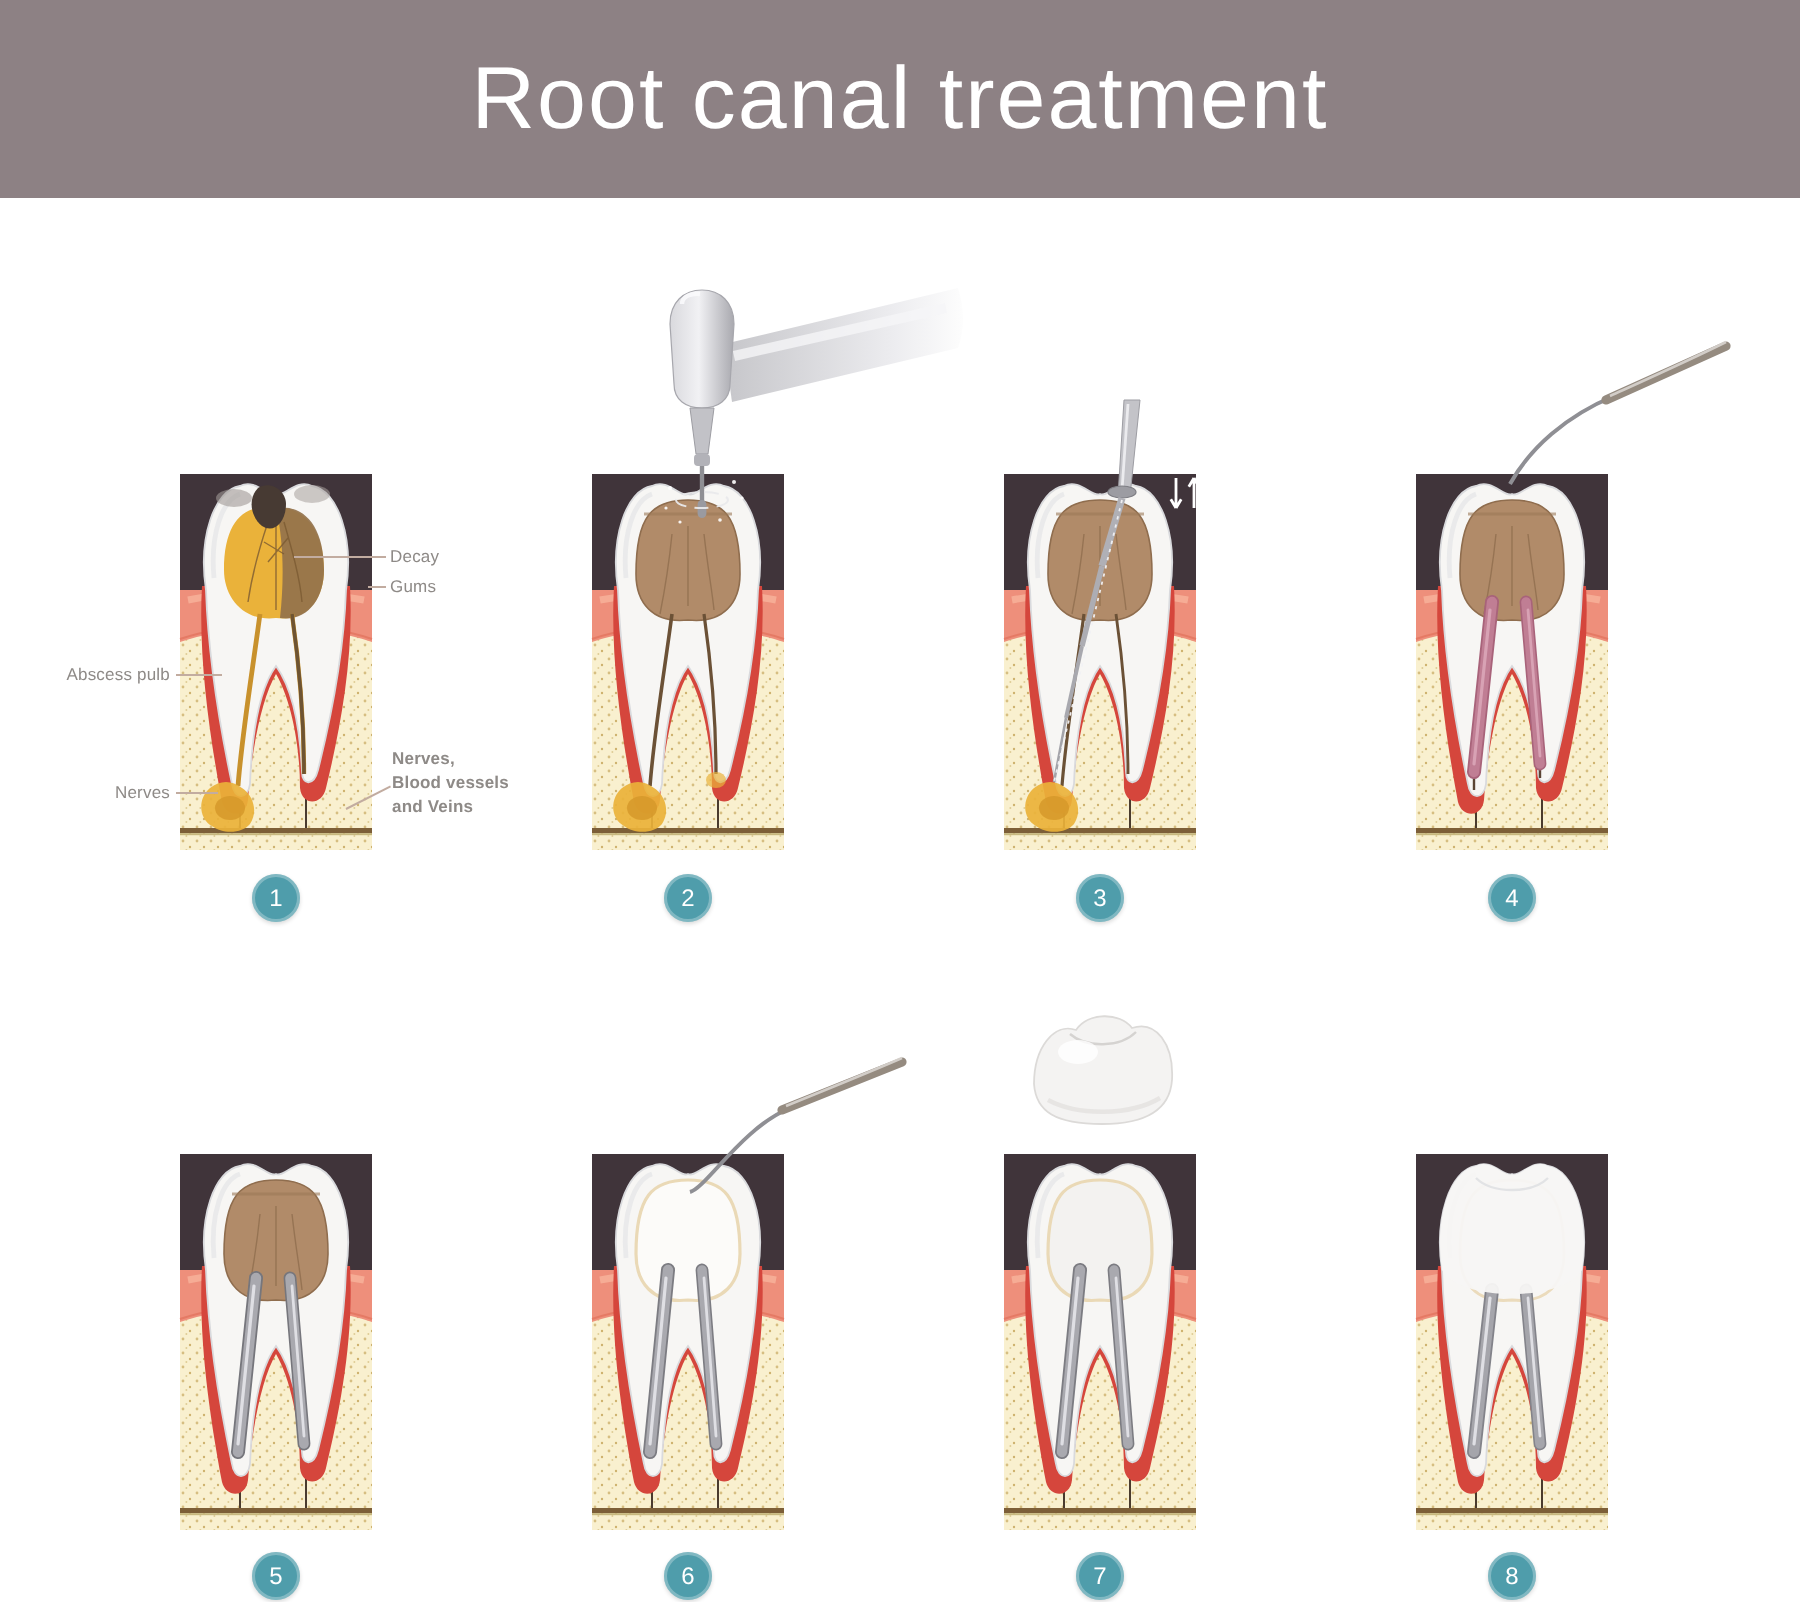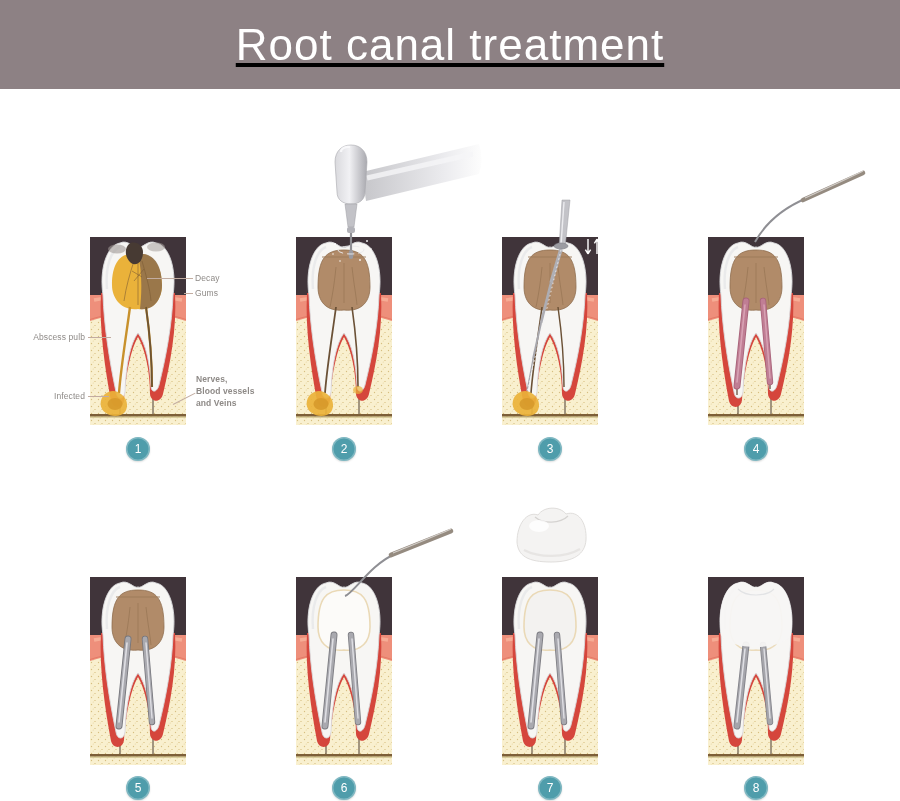--- a/index.html
+++ b/index.html
@@ -1,22 +1,22 @@
 <!DOCTYPE html>
 <html><head>
 <meta charset="utf-8">
 <style>
   html,body{margin:0;padding:0;}
   body{
     width:900px;height:801px;position:relative;background:#ffffff;
     font-family:"Liberation Sans", sans-serif;overflow:hidden;
   }
   .banner{
-    position:absolute;left:0;top:0;width:900px;height:89px;
-    display:flex;align-items:center;justify-content:center;text-decoration:underline;
+    position:absolute;left:0;top:0;width:900px;height:99px;
+    display:flex;align-items:center;justify-content:center;
   }
   .banner h1{
     margin:0;font-weight:400;font-size:44px;letter-spacing:1px;
   }
   .row{position:absolute;left:0;width:844px;}
   .row1{top:130px;height:340px;}
   .row2{top:500px;height:300px;}
   .cell{position:absolute;top:0;width:206px;height:100%;}
   .cell svg{position:absolute;left:0;top:0;overflow:visible;}
   .c1{left:35px}.c2{left:241px}.c3{left:447px}.c4{left:653px}
@@ -101,21 +101,21 @@
     <path d="M15,157 C9,162 9,172 16,176 C21,180 31,180 35,175 C39,169 37,161 31,157 C26,153 20,153 15,157 Z" fill="#eab23a" opacity="0.92"></path>
   <ellipse cx="25" cy="167" rx="7.5" ry="6" fill="#d6992a" opacity="0.85"></ellipse>
     </g>
     </svg>
       <span class="lbl" style="left: 160px; top: 142px; color: rgb(142, 138, 135);">Decay</span>
       <span class="lead" style="left: 112px; top: 148px; width: 46px; background: rgb(194, 172, 160);"></span>
       <span class="lbl" style="left: 160px; top: 157px; color: rgb(142, 138, 135);">Gums</span>
       <span class="lead" style="left: 149px; top: 163px; width: 9px; background: rgb(194, 172, 160);"></span>
       <span class="lbl r" style="left: -6px; top: 201px; width: 56px; color: rgb(142, 138, 135);">Abscess pulb</span>
       <span class="lead" style="left: 53px; top: 207px; width: 23px; background: rgb(194, 172, 160);"></span>
-      <span class="lbl r" style="left: -6px; top: 260px; width: 56px; color: rgb(142, 138, 135);">Infected</span>
+      <span class="lbl r" style="left: -6px; top: 260px; width: 56px; color: rgb(142, 138, 135);">Nerves</span>
       <span class="lead" style="left: 53px; top: 266px; width: 21px; background: rgb(194, 172, 160);"></span>
       <span class="lbl" style="left: 161px; top: 243px; width: 64px; white-space: pre-line; color: rgb(142, 138, 135); font-weight: bold;">Nerves,
 Blood vessels
 and Veins</span>
       <span class="lead" style="left: 138px; top: 274px; width: 25px; transform: rotate(-27deg); transform-origin: left center; background: rgb(194, 172, 160);"></span>
       <div class="badge" style="background: rgb(79, 157, 171); color: rgb(255, 255, 255);">
           <span>1</span>
         </div>
     </div>
     <div class="cell c2">

